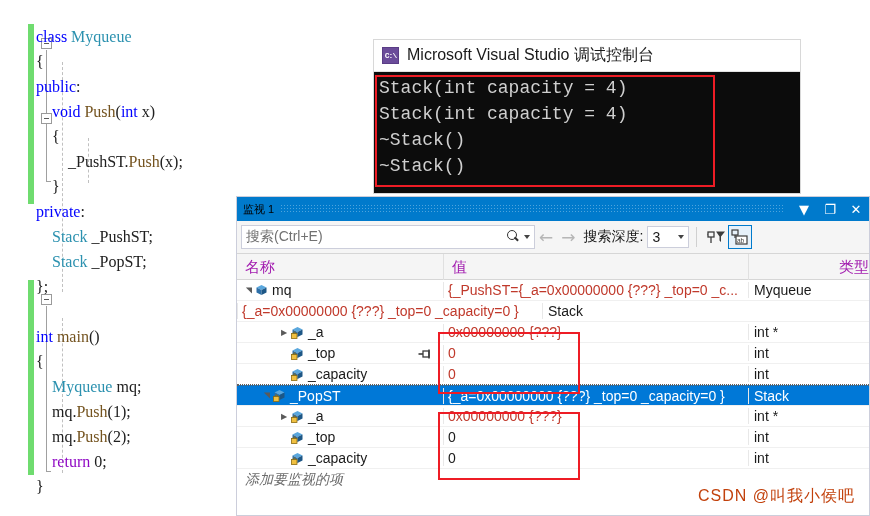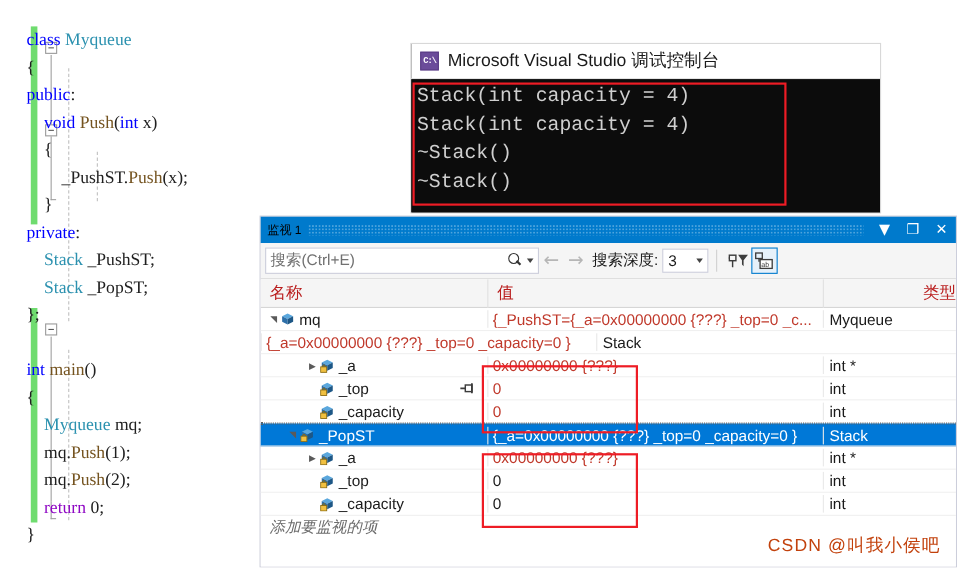--- a/index.html
+++ b/index.html
@@ -14,21 +14,21 @@
 
   
   #editor {
     position:absolute; left:0; top:0; width:870px; height:516px;
     background:#ffffff;
   }
   .change-bar {
     position:absolute; left:28px; width:6px; background:#6fdc6f;
   }
   .code-area {
-    position:absolute; left:24px; top:24px;
+    position:absolute; left:36px; top:24px;
     font-family:"Liberation Serif", serif;
     font-size:16px;
     line-height:25px;
     white-space:pre;
     color:#202020;
   }
   .code-line { height:25px; white-space:pre; }
   .kw   { color:#0000ff; }
   .typ  { color:#2b91af; }
   .fn   { color:#74531f; }
@@ -115,21 +115,21 @@
   .tb-btn {
     width:26px; height:24px; display:flex; align-items:center;
     justify-content:center; color:#ffffff; font-size:13px;
     font-family:"DejaVu Sans", sans-serif;
   }
   #watch-toolbar {
     height:33px; background:#f5f5f5; display:flex; align-items:center;
     border-bottom:1px solid #d6d6d6; position:relative;
   }
   #search-box {
-    width:249px; height:24px; margin-left:4px;
+    width:294px; height:24px; margin-left:4px;
     background:#ffffff; border:1px solid #cccedb;
     display:flex; align-items:center; padding:0 4px;
     position:relative;
   }
   #search-placeholder {
     flex:1; font-size:14px; color:#717171;
   }
   .magnifier { width:14px; height:14px; position:relative; }
   .magnifier::before {
     content:""; position:absolute; left:0; top:0; width:8px; height:8px;
@@ -159,21 +159,21 @@
   }
   .tbicon.active { border:1px solid #007acc; background:#e6f1fa; }
 
   
   #watch-grid { position:absolute; left:0; top:57px; right:0; bottom:0; background:#ffffff; }
   .grid-header {
     height:26px; display:flex; background:#f5f5f5;
     border-bottom:1px solid #d6d6d6; align-items:center;
   }
   .gh-cell {
-    font-size:15px; color:#b91c1c; padding-left:8px;
+    font-size:15px; color:#a21caf; padding-left:8px;
     height:26px; line-height:26px; position:relative;
   }
   .gh-cell + .gh-cell { border-left:1px solid #e0e0e0; }
   .row {
     height:21px; display:flex; align-items:center; position:relative;
     border-bottom:1px solid #f0f0f0;
   }
   .row.selected { background:#0078d7; }
   .row.selected .c-name, .row.selected .c-value, .row.selected .c-type { color:#ffffff !important; }
   .row.dotted-top { border-top:1px dotted #606060; }

